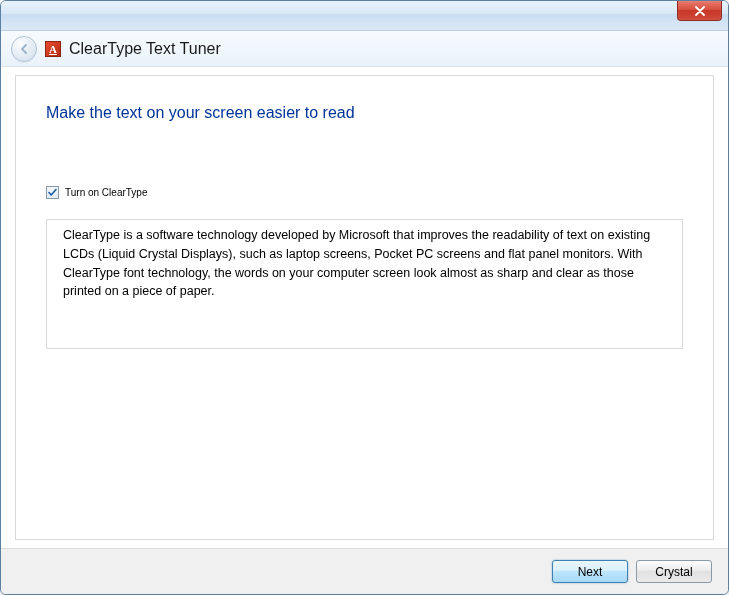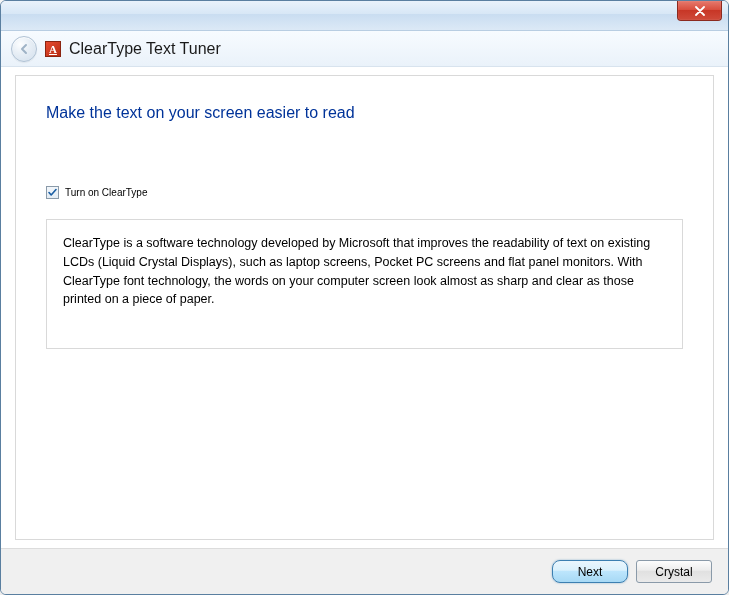--- a/index.html
+++ b/index.html
@@ -112,21 +112,21 @@
   align-items: center;
   justify-content: center;
 }
 .checkbox svg { display:block; }
 .checkbox-label {
   font-size: 10px;
   color: #000;
 }
 .info-box {
   border: 1px solid #d9d9d9;
-  padding: 14px 16px;
+  padding: 6px 16px;
   font-size: 12.5px;
   line-height: 1.5;
   color: #000;
   min-height: 130px;
 }
 .footer {
   height: 46px;
   background: #f0f0f0;
   border-top: 1px solid #dcdcdc;
   display: flex;
@@ -143,21 +143,20 @@
   background: linear-gradient(to bottom, #fdfdfd 0%, #ececec 45%, #e0e0e0 46%, #eaeaea 100%);
   font-size: 12px;
   font-family: inherit;
   cursor: default;
   padding: 0 12px;
 }
 .btn.primary {
   border-color: #3c7fb1;
   background: linear-gradient(to bottom, #eaf6fd 0%, #d9f0fc 45%, #bee6fd 46%, #a7d9f5 100%);
   box-shadow: 0 0 2px rgba(60,127,177,0.6);
-  border-radius: 8px;
 }
 </style>
 </head>
 <body>
 
 <div class="window">
 
   <div class="titlebar">
     <div class="close-btn">
       <svg width="12" height="10" viewBox="0 0 12 10">

